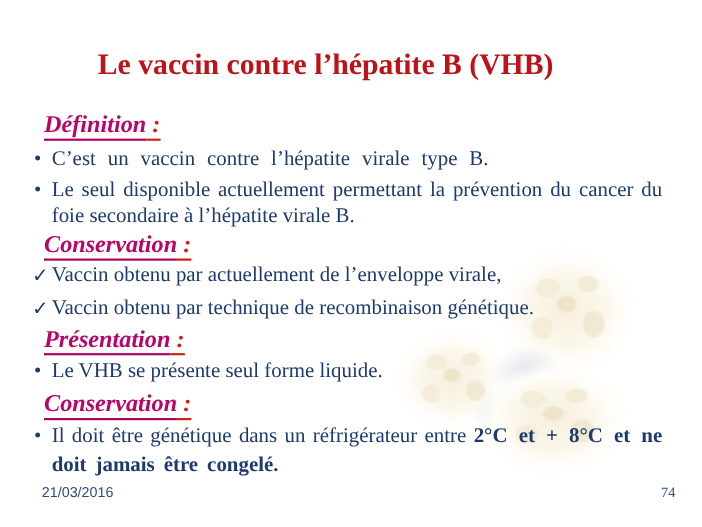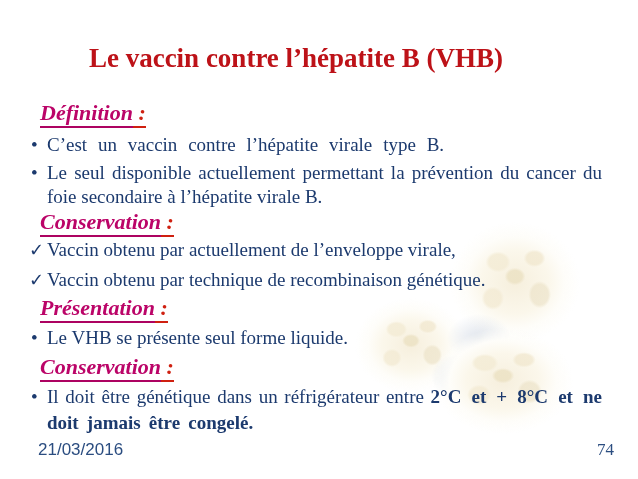--- a/index.html
+++ b/index.html
@@ -34,21 +34,21 @@
   .heading{left:40px;font-size:22px;font-weight:bold;font-style:italic;line-height:26px;}
   .h-word{color:#bb0468;border-bottom:2px solid #ad0361;padding-bottom:1px;}
   .h-colon{color:#cf2010;border-bottom:2px solid #cf2010;padding-bottom:1px;white-space:pre;}
   .item{left:30px;width:572px;font-size:19px;color:#1c3a6e;line-height:24px;}
   .item .marker{position:absolute;left:1px;top:0;color:#1c3a6e;}
   .item .marker.check{font-size:18px;left:-1px;}
   .item .txt{display:block;margin-left:17px;text-align:justify;}
   .ws .txt{word-spacing:0.32em;}
   .cons{line-height:26px;}
   .cons b{word-spacing:0.18em;}
-  .footer{font-family:"Liberation Sans", sans-serif;font-size:17px;color:#2b4d80;top:440px;}
+  .footer{font-family:"Liberation Sans", sans-serif;font-size:13px;color:#2b4d80;top:440px;}
   .footer-date{left:38px;}
   .footer-num{right:24px;left:auto;font-family:Liberation Serif, serif;}
 </style>
 </head>
 <body>
 
 <div class="slide">
 
   <div class="roses">
     <div class="rose rose-a"></div>

